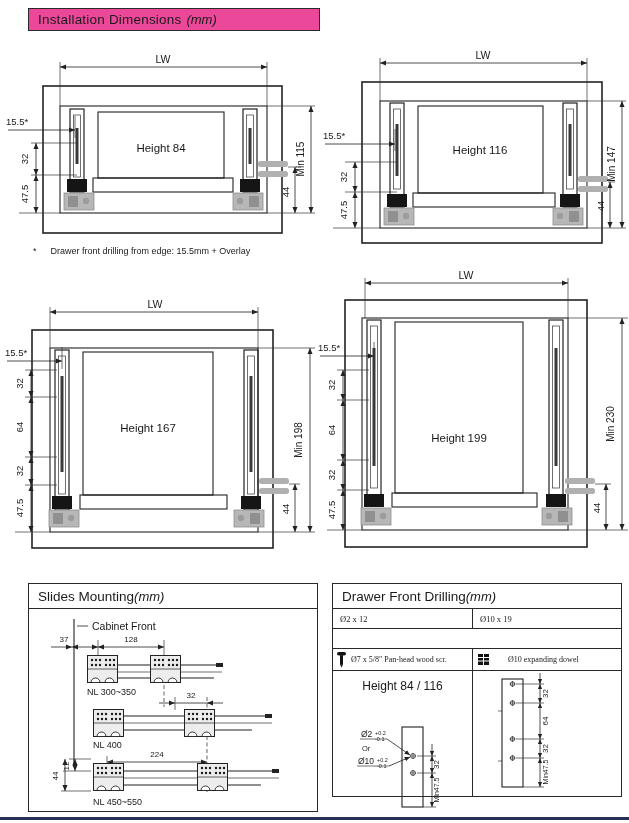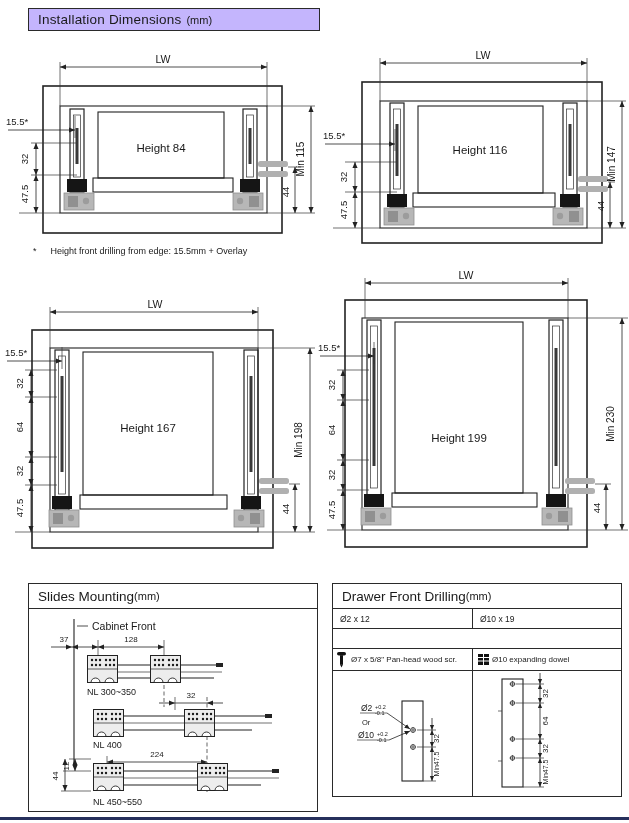--- a/index.html
+++ b/index.html
@@ -7,29 +7,29 @@
   body { position:relative; background:#ffffff; font-family:"Liberation Sans",sans-serif; color:#1a1a1a; overflow:hidden; }
   .abs { position:absolute; }
   svg { display:block; overflow:visible; }
   svg text { font-family:"Liberation Sans",sans-serif; fill:#1a1a1a; }
   .d  { stroke:#222; stroke-width:0.8; fill:none; }
   .e  { stroke:#333; stroke-width:0.7; fill:none; }
   .s1 { stroke:#222; stroke-width:1.1; fill:none; }
   .s12{ stroke:#222; stroke-width:1.2; fill:none; }
   .s15{ stroke:#222; stroke-width:1.6; fill:none; }
   .dash { stroke:#222; stroke-width:0.7; fill:none; stroke-dasharray:4 2.5; }
-  .titlebox { border:1.4px solid #2a2a2a; display:flex; align-items:baseline; gap:5px; padding:3px 9px; background:#c4b5fd; }
+  .titlebox { border:1.4px solid #2a2a2a; display:flex; align-items:baseline; gap:5px; padding:3px 9px; background:#ec4899; }
   .bigtitle { font-size:13.5px; letter-spacing:.2px; }
-  .unit { font-size:11px; }
+  .unit { font-size:13px;font-style:italic; }
   .panel { position:absolute; border:1.4px solid #2a2a2a; background:#fff; }
   .panel-title { height:25px; border-bottom:1.2px solid #2a2a2a; display:flex; align-items:center; padding:0 9px; font-size:13.5px; }
   .footnote { display:flex; gap:14px; font-size:9px; align-items:baseline; }
   .cellL { border-right:1.2px solid #2a2a2a; }
   .trow { position:absolute; left:0; right:0; display:flex; border-bottom:1.2px solid #2a2a2a; }
-  .tcell { font-size:8.5px; display:flex; align-items:center; padding-left:7px; gap:4px; }
+  .tcell { font-size:8.5px; display:flex; align-items:center; padding-left:7px; gap:4px;font-family:Liberation Serif, serif; }
   .heading12 { font-size:12px; text-align:center; }
   .navybar { background:#26305c; }
 </style>
 </head>
 <body>
 
 <div class="abs titlebox" style="left:28px; top:8px; width:292px; height:23px;">
   <span class="bigtitle">Installation Dimensions</span>
   <span class="unit">(mm)</span>
 </div>
@@ -161,21 +161,21 @@
     <line x1="290" y1="146" x2="297" y2="146" class="e"></line>
     <line x1="292" y1="146" x2="292" y2="192" class="d" marker-start="url(#m2)" marker-end="url(#m2)"></line>
     <text x="286" y="170" font-size="9.5" text-anchor="middle" transform="rotate(-90 286 170)">44</text>
     <line x1="304" y1="65" x2="304" y2="192" class="d" marker-start="url(#m2)" marker-end="url(#m2)"></line>
     <text x="297" y="128" font-size="10" text-anchor="middle" transform="rotate(-90 297 128)">Min 147</text>
   </g>
 </svg>
 
 <div class="abs footnote" style="left:33px; top:246px; width:320px;">
   <span>*</span>
-  <span>Height front drilling from edge: 15.5mm + Overlay</span>
+  <span>Drawer front drilling from edge: 15.5mm + Overlay</span>
 </div>
 
 <svg class="abs" style="left:5px; top:272px;" width="313" height="293" viewBox="0 0 313 293">
   <defs>
       <marker id="m3" markerWidth="7" markerHeight="7" refX="6.3" refY="3.5" orient="auto-start-reverse" markerUnits="userSpaceOnUse">
         <path d="M0,0.8 L6.3,3.5 L0,6.2 Z" fill="#222"></path>
       </marker>
     </defs>
   <g>
     <rect x="27" y="58" width="241" height="218" class="s15"></rect>
@@ -416,32 +416,33 @@
   </div>
   <div class="trow" style="top:65px; height:22px;">
     <div class="tcell cellL" style="width:140px; font-size:8px; padding-left:3px;">
       <svg width="11" height="17" viewBox="0 0 11 17">
         <rect x="1" y="1" width="9" height="3.6" rx="1.8" fill="#111"></rect>
         <rect x="4" y="4.2" width="3" height="9.5" fill="#111"></rect>
         <polygon points="4,13.5 7,13.5 5.5,16.5" fill="#111"></polygon>
       </svg>
       <span>Ø7 x 5/8" Pan-head wood scr.</span>
     </div>
-    <div class="tcell" style="flex:1; font-size:8px; padding-left:4px; gap:2px;">
+    <div class="tcell" style="flex:1; font-size:8px; padding-left:4px; gap:18px;">
       <svg width="13" height="13" viewBox="0 0 13 13">
         <rect x="1" y="1" width="11" height="11" fill="#111"></rect>
         <line x1="1" y1="4.5" x2="12" y2="4.5" stroke="#fff" stroke-width="1"></line>
         <line x1="1" y1="8" x2="12" y2="8" stroke="#fff" stroke-width="1"></line>
         <line x1="6.5" y1="1" x2="6.5" y2="12" stroke="#fff" stroke-width="1"></line>
       </svg>
       <span>Ø10 expanding dowel</span>
     </div>
   </div>
   <div class="abs" style="top:87px; left:0; right:0; bottom:0; display:flex;">
     <div class="cellL" style="width:140px;">
+      <div class="heading12" style="padding-top:8px; height:26px;">Height 84 / 116</div>
       <svg width="140" height="114" viewBox="0 0 140 114">
         <defs>
             <marker id="m6" markerWidth="6" markerHeight="6" refX="5.4" refY="3" orient="auto-start-reverse" markerUnits="userSpaceOnUse">
               <path d="M0,0.7 L5.4,3 L0,5.3 Z" fill="#222"></path>
             </marker>
           </defs>
         <rect x="69" y="30" width="21" height="80" class="s1" fill="#fff"></rect>
         <g>
           <text x="28" y="40" font-size="8.5">Ø2</text>
           <text x="42" y="37.5" font-size="5.5">+0.2</text>

